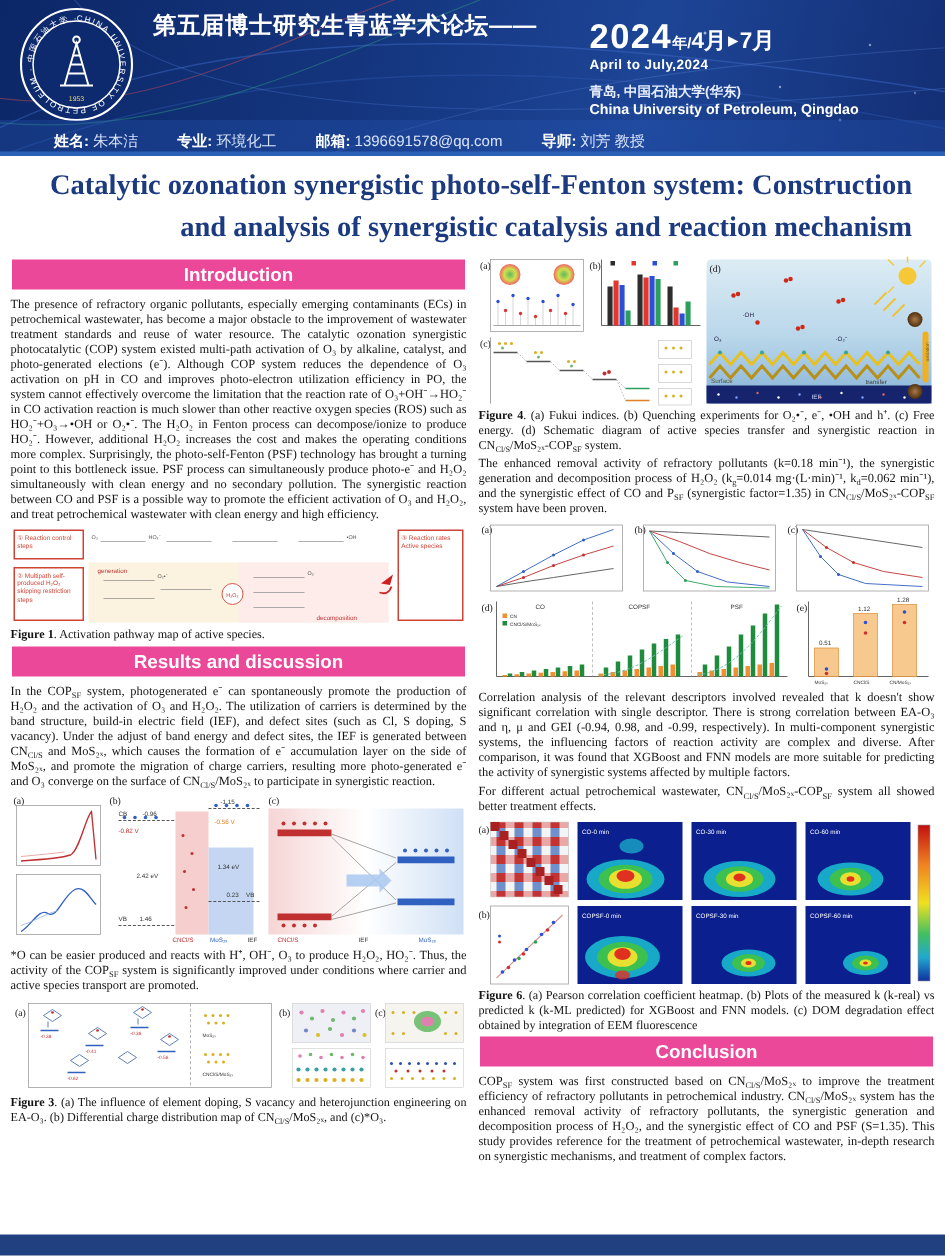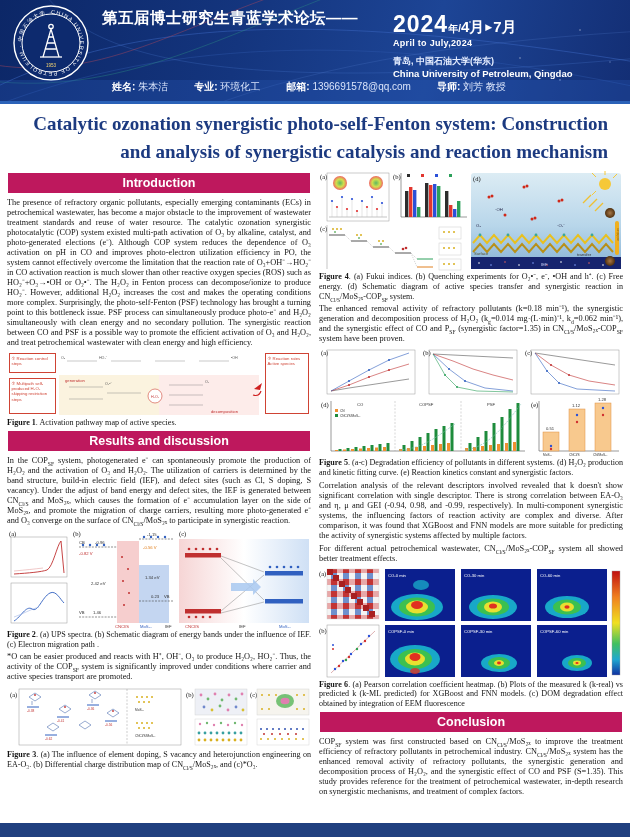--- a/index.html
+++ b/index.html
@@ -18,32 +18,32 @@
   .b3{font-size:15px;color:#f2f5fd;}
   .bright{position:absolute;left:393px;top:11px;}
   .drow{white-space:nowrap;}
   .dy{font-size:23px;font-weight:bold;letter-spacing:1px;}
   .du{font-size:10px;font-weight:bold;}
   .dm{font-size:15px;font-weight:bold;}
   .dar{font-size:9px;position:relative;top:-2px;margin:0 1px;}
   .den{font-size:9px;font-weight:bold;margin-top:0px;letter-spacing:.3px;}
   .lcn{font-size:9px;font-weight:bold;margin-top:7px;color:#e6eeff;}
   .len{font-size:9.5px;font-weight:bold;}
-  .inforow{position:absolute;left:0;right:0;bottom:0;height:21px;display:flex;align-items:flex-start;
-           padding-left:112px;background:rgba(40,90,185,.30);font-size:10px;border-bottom:3px solid #2b62b8;}
+  .inforow{position:absolute;left:0;right:0;bottom:0;height:21px;display:flex;align-items:flex-end;
+           padding-left:36px;background:rgba(40,90,185,.30);font-size:10px;border-bottom:3px solid #2b62b8;}
   .pair{margin-right:26px;white-space:nowrap;}
   .pair .lab{font-weight:bold;}
   .pair .val{color:#d9e4fb;}
   
   .title{margin:6px 22px 4px;text-align:right;font-weight:bold;font-size:19px;
          line-height:1.45;color:#1c3a80;}
   
   .cols{display:flex;gap:8px;padding:2px 7px 0;}
   .col{width:304px;}
-  .secbar{height:20px;background:#be185d;color:#fff;font-family:"Liberation Sans",sans-serif;
+  .secbar{height:20px;background:#ec4899;color:#fff;font-family:"Liberation Sans",sans-serif;
           font-weight:bold;font-size:12.5px;display:flex;align-items:center;justify-content:center;
           margin:2px 1px 5px;}
   p.body{font-size:8.3px;line-height:10px;text-align:justify;margin:0 0 3px;color:#141414;}
   figure{margin:0 0 3px;position:relative;}
   figcaption{font-size:8.1px;line-height:9.7px;text-align:justify;color:#141414;margin-top:1px;}
   figcaption b{font-weight:bold;}
   .figsvg{display:block;width:100%;height:auto;background:#fff;}
   
   .f1box{position:absolute;border:.7px solid #cf4334;color:#cf4334;font-family:"Liberation Sans",sans-serif;
          font-size:4.3px;line-height:1.25;padding:1.5px;box-sizing:border-box;}
@@ -261,21 +261,20 @@
             <line x1="214" y1="82" x2="257" y2="46"></line>
               <line x1="214" y1="84" x2="257" y2="73"></line>
           </g>
           <polygon points="224,54 246,54 246,50 254,58 246,66 246,62 224,62" fill="#a8c8f0" opacity=".85"></polygon>
           <g class="t4">
             <text x="178" y="99" class="red">CNCl/S</text>
             <text x="232" y="99" class="gry">IEF</text>
             <text x="272" y="99" class="blu">MoS₂ₓ</text>
           </g>
         </svg>
-        <figcaption><b>Figure 2</b><span>. (a) UPS spectra. (b) Schematic diagram of energy bands under the influence of IEF. (c) Electron migration path .</span></figcaption>
       </figure>
 
       <p class="body">*O can be easier produced and reacts with H⁺, OH⁻, O₃ to produce H₂O₂, HO₂⁻. Thus, the activity of the COP<sub>SF</sub> system is significantly improved under conditions where carrier and active species transport are promoted.</p>
 
       <figure>
         <svg class="figsvg" viewBox="0 0 304 64">
 
           <text x="3" y="12" class="pl">(a)</text>
           <rect x="12" y="4" width="162" height="56" fill="none" stroke="#999" stroke-width=".5"></rect>
           <line x1="120" y1="4" x2="120" y2="60" stroke="#999" stroke-width=".5" stroke-dasharray="2,1.5"></line>
@@ -744,21 +743,20 @@
               <circle cx="232" cy="102" r="1.2"></circle>
               <circle cx="258" cy="75" r="1.2"></circle>
               <circle cx="284" cy="68" r="1.2"></circle>
             </g>
           <g class="t3 gry">
             <text x="224" y="109">MoS₂ₓ</text>
             <text x="250" y="109">CNCl/S</text>
             <text x="274" y="109">CN/MoS₂ₓ</text>
           </g>
         </svg>
-        <figcaption><b>Figure 5</b><span>. (a-c) Degradation efficiency of pollutants in different systems. (d) H₂O₂ production and kinetic fitting curve. (e) Reaction kinetics constant and synergistic factors.</span></figcaption>
       </figure>
 
       <p class="body">Correlation analysis of the relevant descriptors involved revealed that k doesn't show significant correlation with single descriptor. There is strong correlation between EA-O₃ and η, μ and GEI (-0.94, 0.98, and -0.99, respectively). In multi-component synergistic systems, the influencing factors of reaction activity are complex and diverse. After comparison, it was found that XGBoost and FNN models are more suitable for predicting the activity of synergistic systems affected by multiple factors.</p>
       <p class="body">For different actual petrochemical wastewater, CN<sub>Cl/S</sub>/MoS₂ₓ-COP<sub>SF</sub> system all showed better treatment effects.</p>
 
       <figure>
         <svg class="figsvg" viewBox="0 0 304 112">
           <defs>
             <pattern id="hm" width="12" height="12" patternUnits="userSpaceOnUse">
               <rect width="6" height="6" fill="#c23434"></rect>

